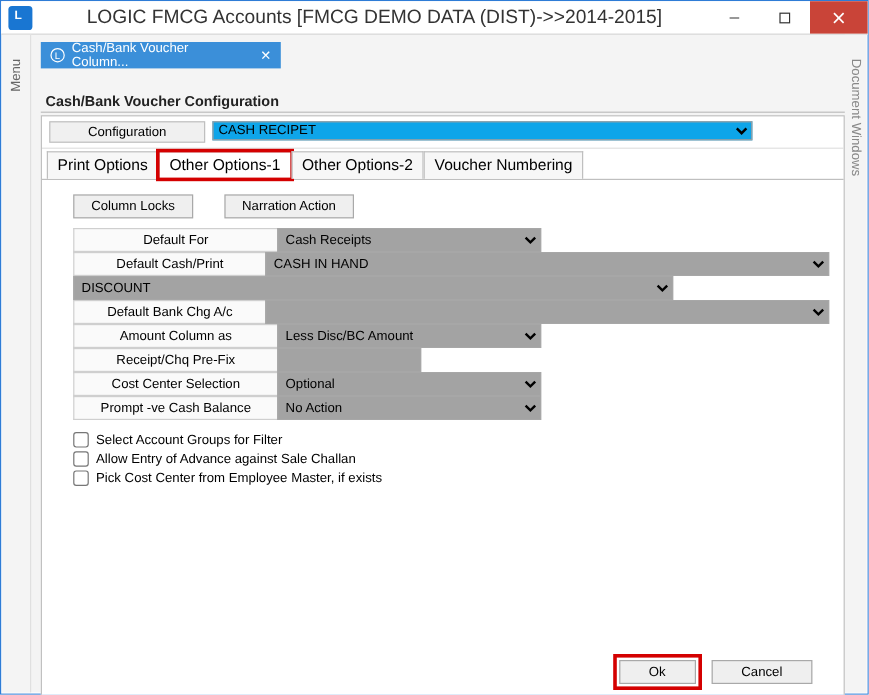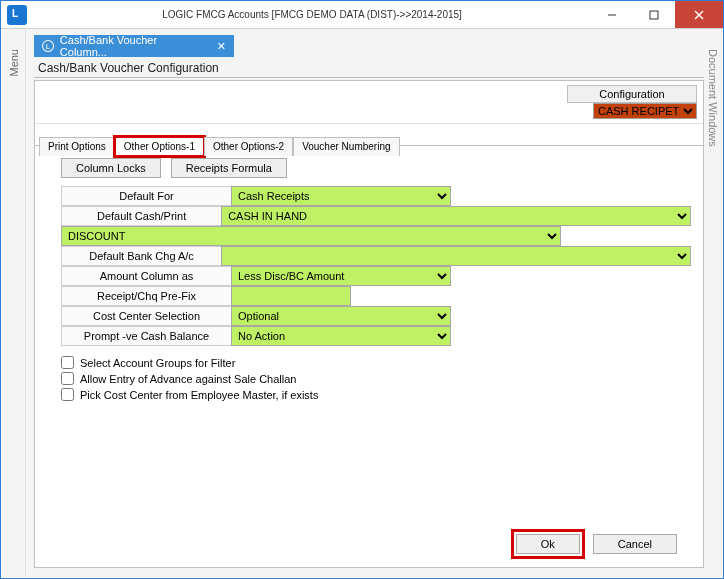--- a/index.html
+++ b/index.html
@@ -3,63 +3,63 @@
 <meta charset="utf-8">
 <style>
 * { box-sizing: border-box; margin: 0; padding: 0; font-family: "Segoe UI", Tahoma, sans-serif; font-size: 11px; }
 body { background: #fff; width: 724px; height: 579px; overflow: hidden; position: relative; }
 
 .outer-border { position: absolute; inset: 0; border: 1px solid #2e7cd6; }
 
 .titlebar { height: 28px; background: #fff; display: flex; align-items: center; border-bottom: 1px solid #d0d0d0; }
 .titlebar .app-icon { width: 20px; height: 20px; margin: 0 6px; background: #1976d2; border-radius: 3px; position: relative; }
 .titlebar .app-icon::after { content: "L"; color: #fff; font-weight: bold; font-size: 10px; position: absolute; left: 5px; top: 3px; }
-.titlebar .title { flex: 1; text-align: center; font-size: 10px; color: #333; }
+.titlebar .title { flex: 1; text-align: center; font-size: 16px; color: #333; }
 .winbtns { display: flex; height: 100%; }
 .winbtn { width: 42px; display: flex; align-items: center; justify-content: center; cursor: pointer; }
 .winbtn.close { background: #c94438; color: #fff; width: 48px; }
 .winbtn svg { width: 10px; height: 10px; }
 
 .body-area { position: absolute; top: 28px; left: 1px; right: 1px; bottom: 1px; background: #f4f4f4; }
 
 .left-rail { position: absolute; left: 0; top: 0; bottom: 0; width: 24px; background: #f4f4f4; border-right: 1px solid #e0e0e0; display: flex; align-items: flex-start; justify-content: center; padding-top: 20px; }
 .left-rail span { writing-mode: vertical-rl; transform: rotate(180deg); color: #666; font-size: 11px; }
 
 .right-rail { position: absolute; right: 0; top: 0; bottom: 0; width: 18px; background: #f4f4f4; display: flex; align-items: flex-start; justify-content: center; padding-top: 20px; }
 .right-rail span { writing-mode: vertical-rl; color: #888; font-size: 11px; }
 
 .doc-area { position: absolute; left: 32px; right: 18px; top: 6px; bottom: 6px; }
 
 .doc-tab { height: 22px; display: flex; align-items: center; }
 .doc-tab-item { background: #3b8fd9; color: #fff; height: 22px; display: flex; align-items: center; padding: 0 8px; gap: 6px; font-size: 11px; max-width: 200px; }
 .doc-tab-item .tab-icon { width: 12px; height: 12px; border: 1px solid #fff; border-radius: 50%; display: flex; align-items: center; justify-content: center; font-size: 8px; }
 .doc-tab-item .tab-x { margin-left: 6px; cursor: pointer; }
 
-.page-title { font-weight: normal; font-size: 12px; color: #222; padding: 4px 0 2px 4px; border-bottom: 1px solid #bdbdbd; }
+.page-title { font-weight: bold; font-size: 12px; color: #222; padding: 4px 0 2px 4px; border-bottom: 1px solid #bdbdbd; margin-top: 16px; }
 
 .config-panel { background: #fff; border: 1px solid #c0c0c0; margin-top: 2px; height: calc(100% - 48px); position: relative; }
 
-.config-row { display: flex; align-items: flex-end; padding: 4px 6px; border-bottom: 1px solid #e0e0e0; flex-direction: column; }
+.config-row { display: flex; align-items: flex-start; padding: 4px 6px; border-bottom: 1px solid #e0e0e0; }
 .config-row .lab-box { width: 130px; border: 1px solid #bfbfbf; background: #f0f0f0; text-align: center; padding: 2px 4px; }
-.config-row select { flex: 1; margin-left: 6px; height: 28px; border: 1px solid #a0a0a0; background: #c2410c; font-size: 11px; max-width: 450px; }
+.config-row select { flex: 1; margin-left: 6px; height: 16px; border: 1px solid #a0a0a0; background: #0ea5e9; font-size: 11px; max-width: 450px; }
 
 .tabs { display: flex; border-bottom: 1px solid #bfbfbf; padding-left: 4px; margin-top: 2px; }
-.tab { border: 1px solid #bfbfbf; border-bottom: none; padding: 3px 8px; background: #f7f7f7; cursor: pointer; position: relative; top: 11px; font-size: 10px; }
+.tab { border: 1px solid #bfbfbf; border-bottom: none; padding: 3px 8px; background: #f7f7f7; cursor: pointer; position: relative; top: 0; font-size: 13px; }
 .tab.active { background: #fff; border-bottom: 1px solid #fff; text-align: center; }
 .tab.highlight { outline: 3px solid #d40000; outline-offset: -1px; }
 
 .tab-body { padding: 10px 12px; }
 
-.btn-row { display: flex; gap: 10px; margin: 2px 0 8px 14px; }
+.btn-row { display: flex; gap: 26px; margin: 2px 0 8px 14px; }
 .btn { border: 1px solid #a9a9a9; background: #efefef; padding: 3px 14px; cursor: pointer; font-size: 11px; }
 
 .form-grid { margin-left: 14px; }
 .form-row { display: flex; align-items: center; margin-bottom: 0; }
 .form-row .fl { width: 170px; border: 1px solid #cfcfcf; border-right: none; background: #fafafa; text-align: center; padding: 2px 4px; height: 20px; line-height: 15px; }
-.form-row select, .form-row input[type=text] { border: 1px solid #a7a7a7; height: 20px; background: #bef264; font-size: 11px; padding: 0 2px; }
+.form-row select, .form-row input[type=text] { border: 1px solid #a7a7a7; height: 20px; background: #a3a3a3; font-size: 11px; padding: 0 2px; }
 .sel-s { width: 220px; }
 .sel-l { width: 500px; }
 .inp-s { width: 120px; }
 
 .check-block { margin: 10px 0 0 14px; }
 .check-row { display: flex; align-items: center; gap: 6px; margin-bottom: 3px; font-size: 11px; }
 .check-row input { width: 13px; height: 13px; }
 
 .footer { position: absolute; right: 26px; bottom: 8px; display: flex; gap: 8px; align-items: center; }
 .footer .btn { padding: 3px 24px; }
@@ -123,21 +123,21 @@
         <div class="tabs">
           <div class="tab">Print Options</div>
           <div class="tab active highlight">Other Options-1</div>
           <div class="tab">Other Options-2</div>
           <div class="tab">Voucher Numbering</div>
         </div>
 
         <div class="tab-body">
           <div class="btn-row">
             <button class="btn">Column Locks</button>
-            <button class="btn">Receipts Formula</button>
+            <button class="btn">Narration Action</button>
           </div>
 
           <div class="form-grid">
             <div class="form-row">
               <div class="fl">Default For</div>
               <select class="sel-s"><option>Cash Receipts</option></select>
             </div>
             <div class="form-row">
               <div class="fl">Default Cash/Print</div>
               <select class="sel-l"><option>CASH IN HAND</option></select>

